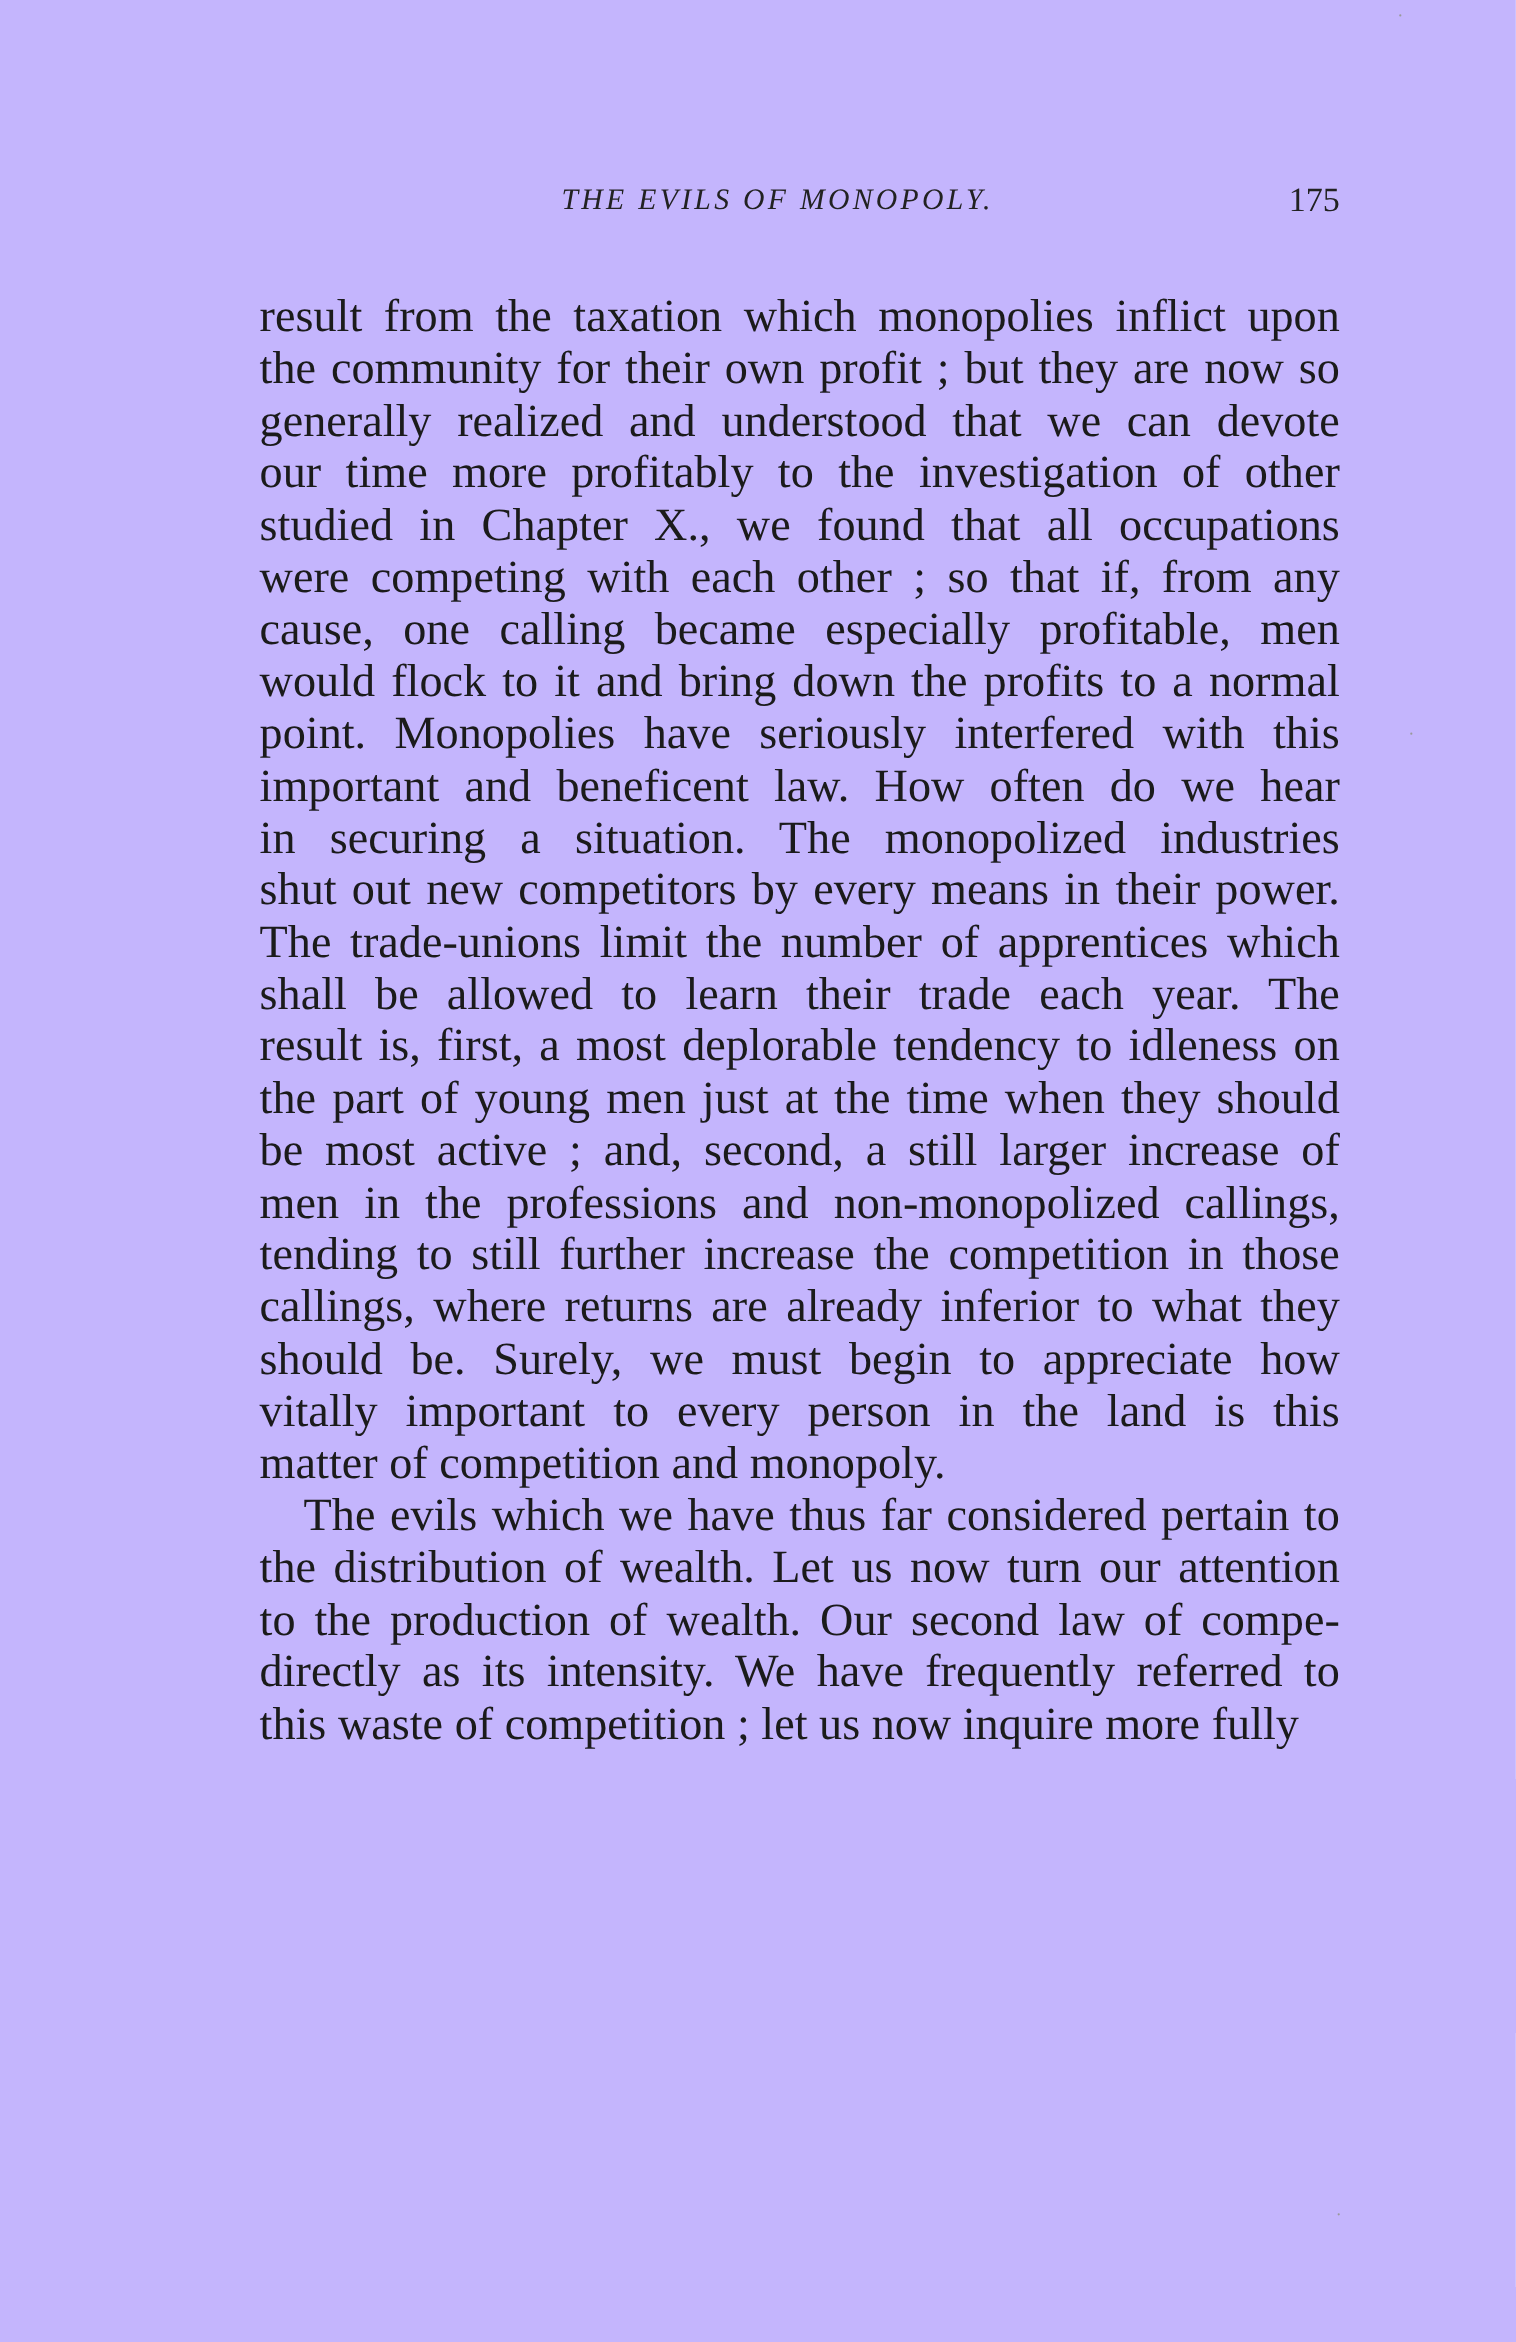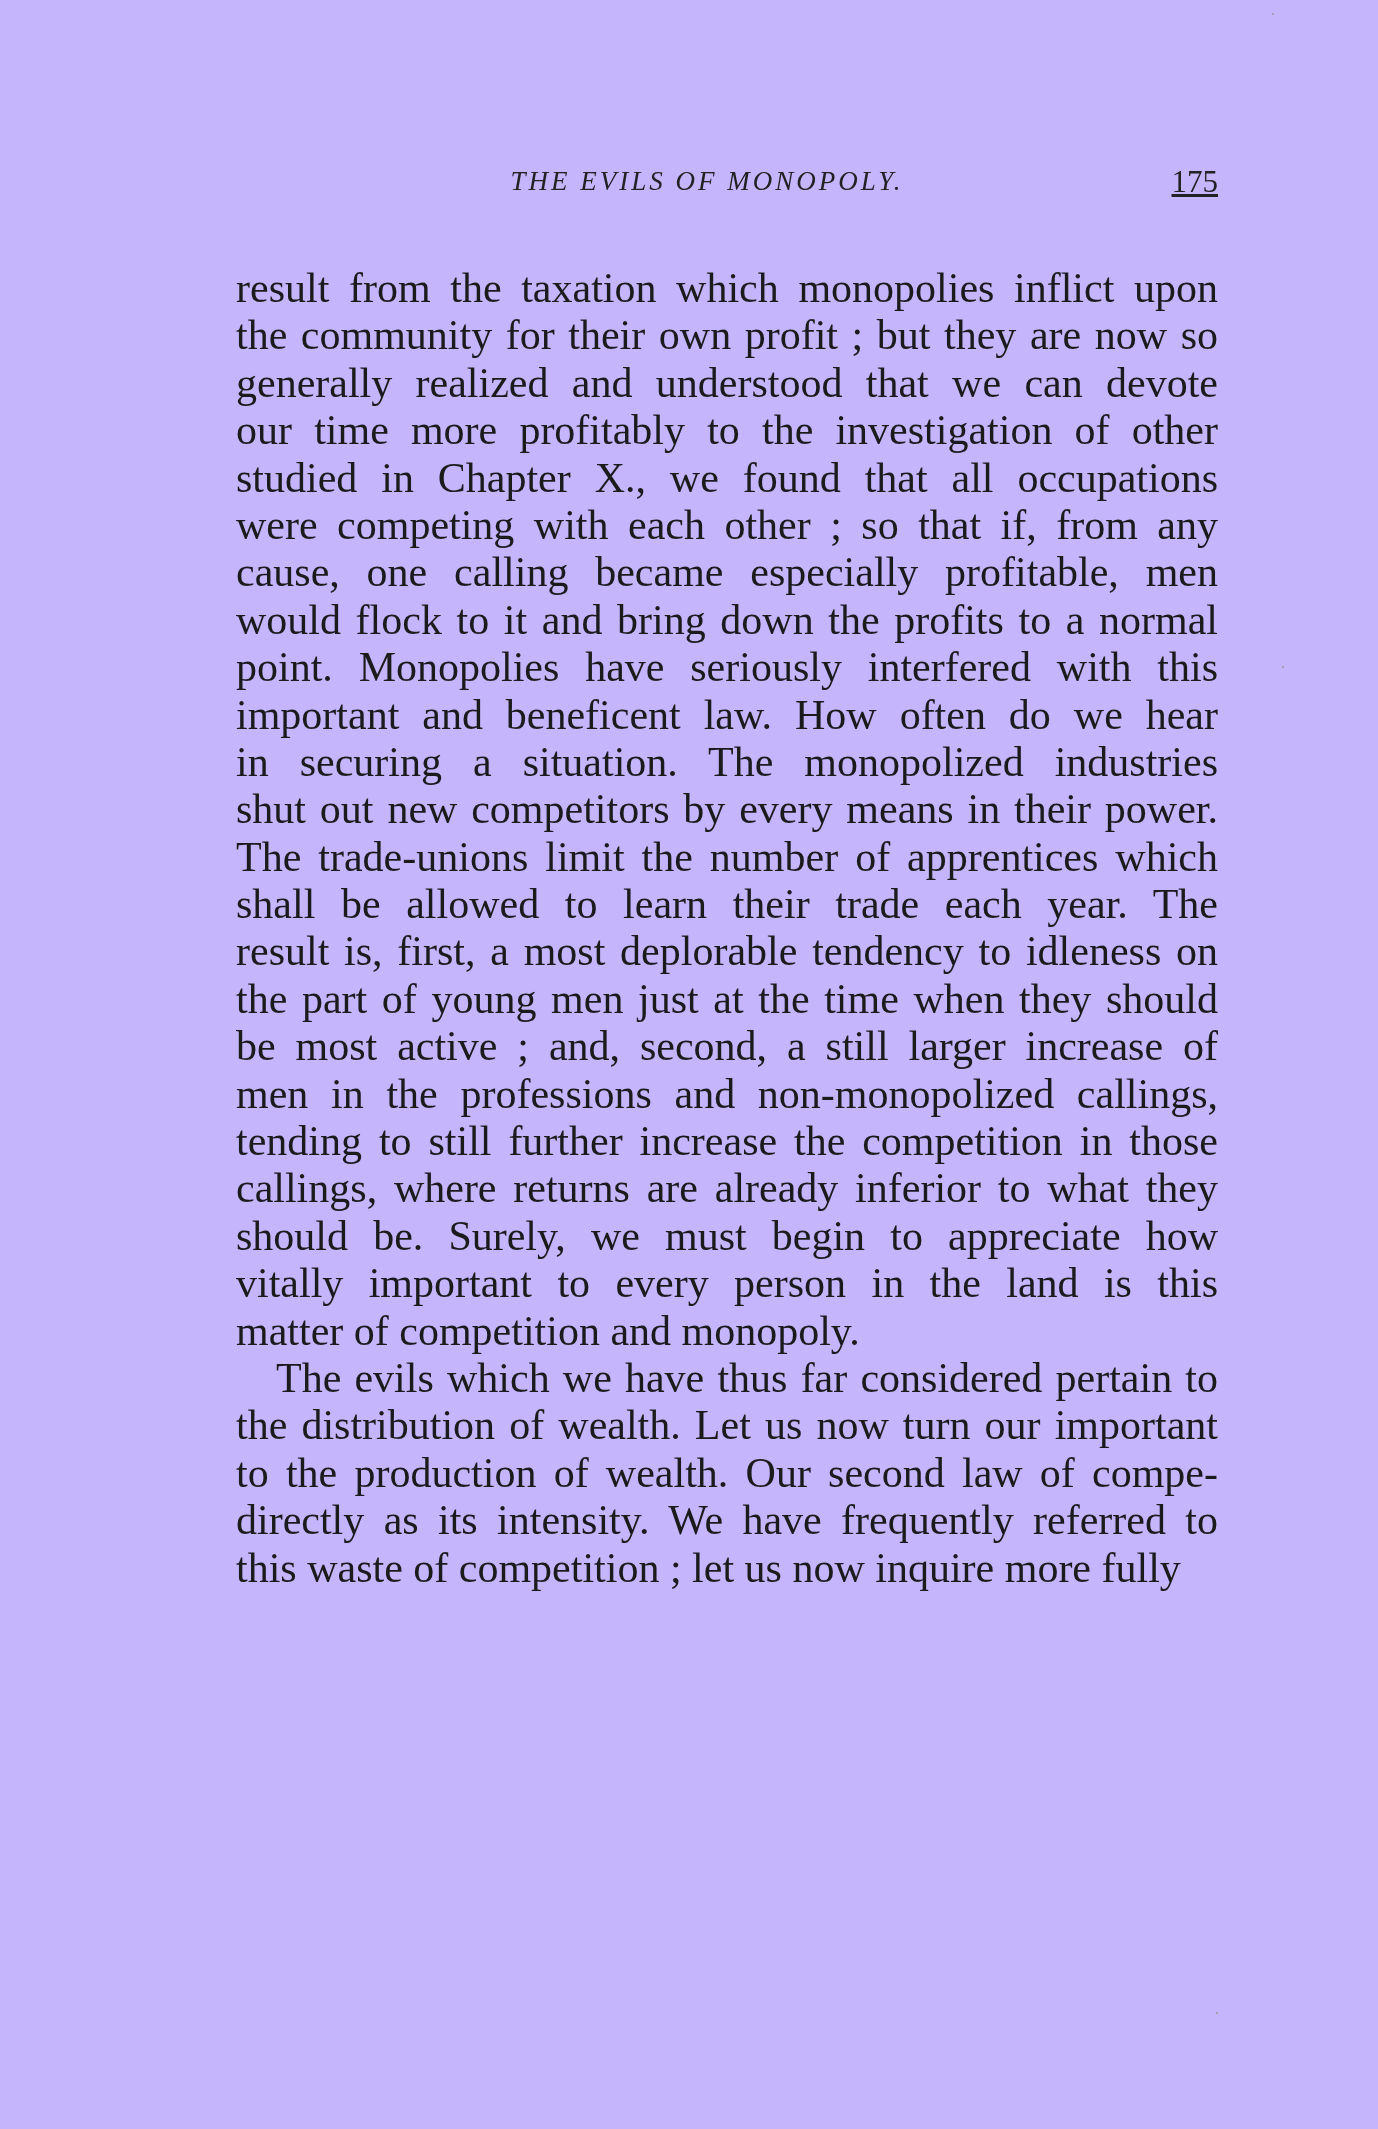--- a/index.html
+++ b/index.html
@@ -1,20 +1,20 @@
 <!DOCTYPE html>
 <html><head>
 <meta charset="utf-8">
 <style>
   html, body { margin: 0; padding: 0; background: #ffffff; }
   body { width: 1378px; height: 2129px; position: relative; overflow: hidden; }
   .page { position: absolute; left: 0; top: 0; width: 1378px; height: 2129px; background: #c4b5fd; }
   .header { position: absolute; left: 236px; top: 166px; width: 982px; height: 50px; }
   .running-title { position: absolute; left: 0; right: 0; top: 0; text-align: center; font-family: "Liberation Serif", serif; font-style: italic; font-size: 27px; letter-spacing: 3px; color: #222; padding-right: 40px; }
-  .page-number { position: absolute; right: 0; top: -2px; font-family: "Liberation Serif", serif; font-size: 31px; color: #222; text-decoration: underline; }
+  .page-number { position: absolute; right: 0; top: -2px; font-family: "Liberation Serif", serif; font-size: 31px; color: #222; }
   .body { position: absolute; left: 236px; top: 265px; width: 982px; }
   .line { display: block; font-family: "Liberation Serif", serif; font-size: 42px; line-height: 47.4px; height: 47.4px; color: #1b1b1b; text-align: justify; text-align-last: justify; white-space: nowrap; overflow: visible; }
   .line.last { text-align-last: left; }
   .line.indent { padding-left: 40px; }
   .speck { position: absolute; width: 2px; height: 2px; background: #999; border-radius: 1px; }
 </style>
 </head>
 <body>
 
 <div class="page">
@@ -46,21 +46,21 @@
         <span class="line">be most active ; and, second, a still larger increase of</span>
         <span class="line">men in the professions and non-monopolized callings,</span>
         <span class="line">tending to still further increase the competition in those</span>
         <span class="line">callings, where returns are already inferior to what they</span>
         <span class="line">should be. Surely, we must begin to appreciate how</span>
         <span class="line">vitally important to every person in the land is this</span>
         <span class="line last">matter of competition and monopoly.</span>
       </div>
       <div>
         <span class="line indent">The evils which we have thus far considered pertain to</span>
-        <span class="line">the distribution of wealth. Let us now turn our important</span>
+        <span class="line">the distribution of wealth. Let us now turn our attention</span>
         <span class="line">to the production of wealth. Our second law of compe-</span>
         <span class="line">directly as its intensity. We have frequently referred to</span>
         <span class="line last">this waste of competition ; let us now inquire more fully</span>
       </div>
     </div>
 
   <div class="speck" style="left:1272px; top:13px;"></div>
   <div class="speck" style="left:1282px; top:666px;"></div>
   <div class="speck" style="left:1216px; top:2012px;"></div>
 </div>

